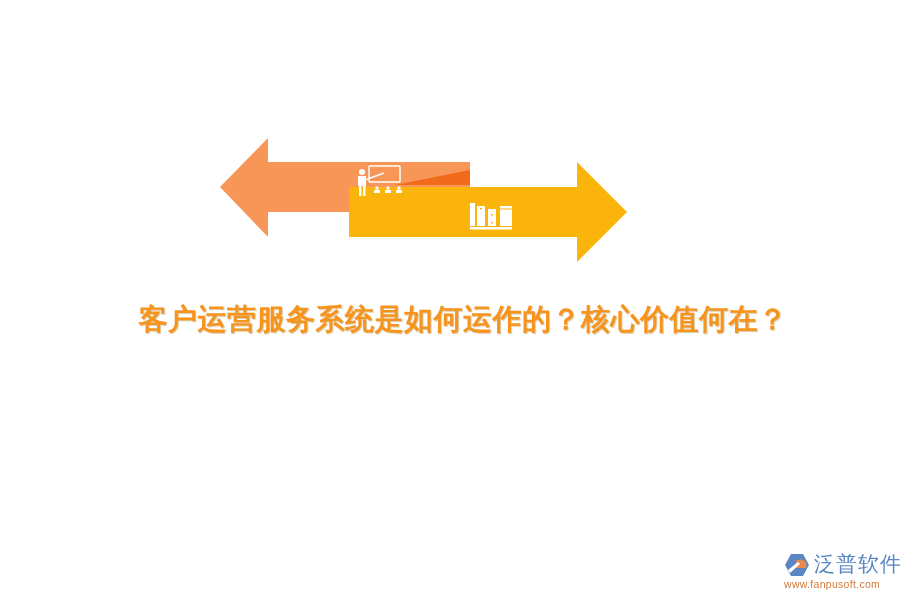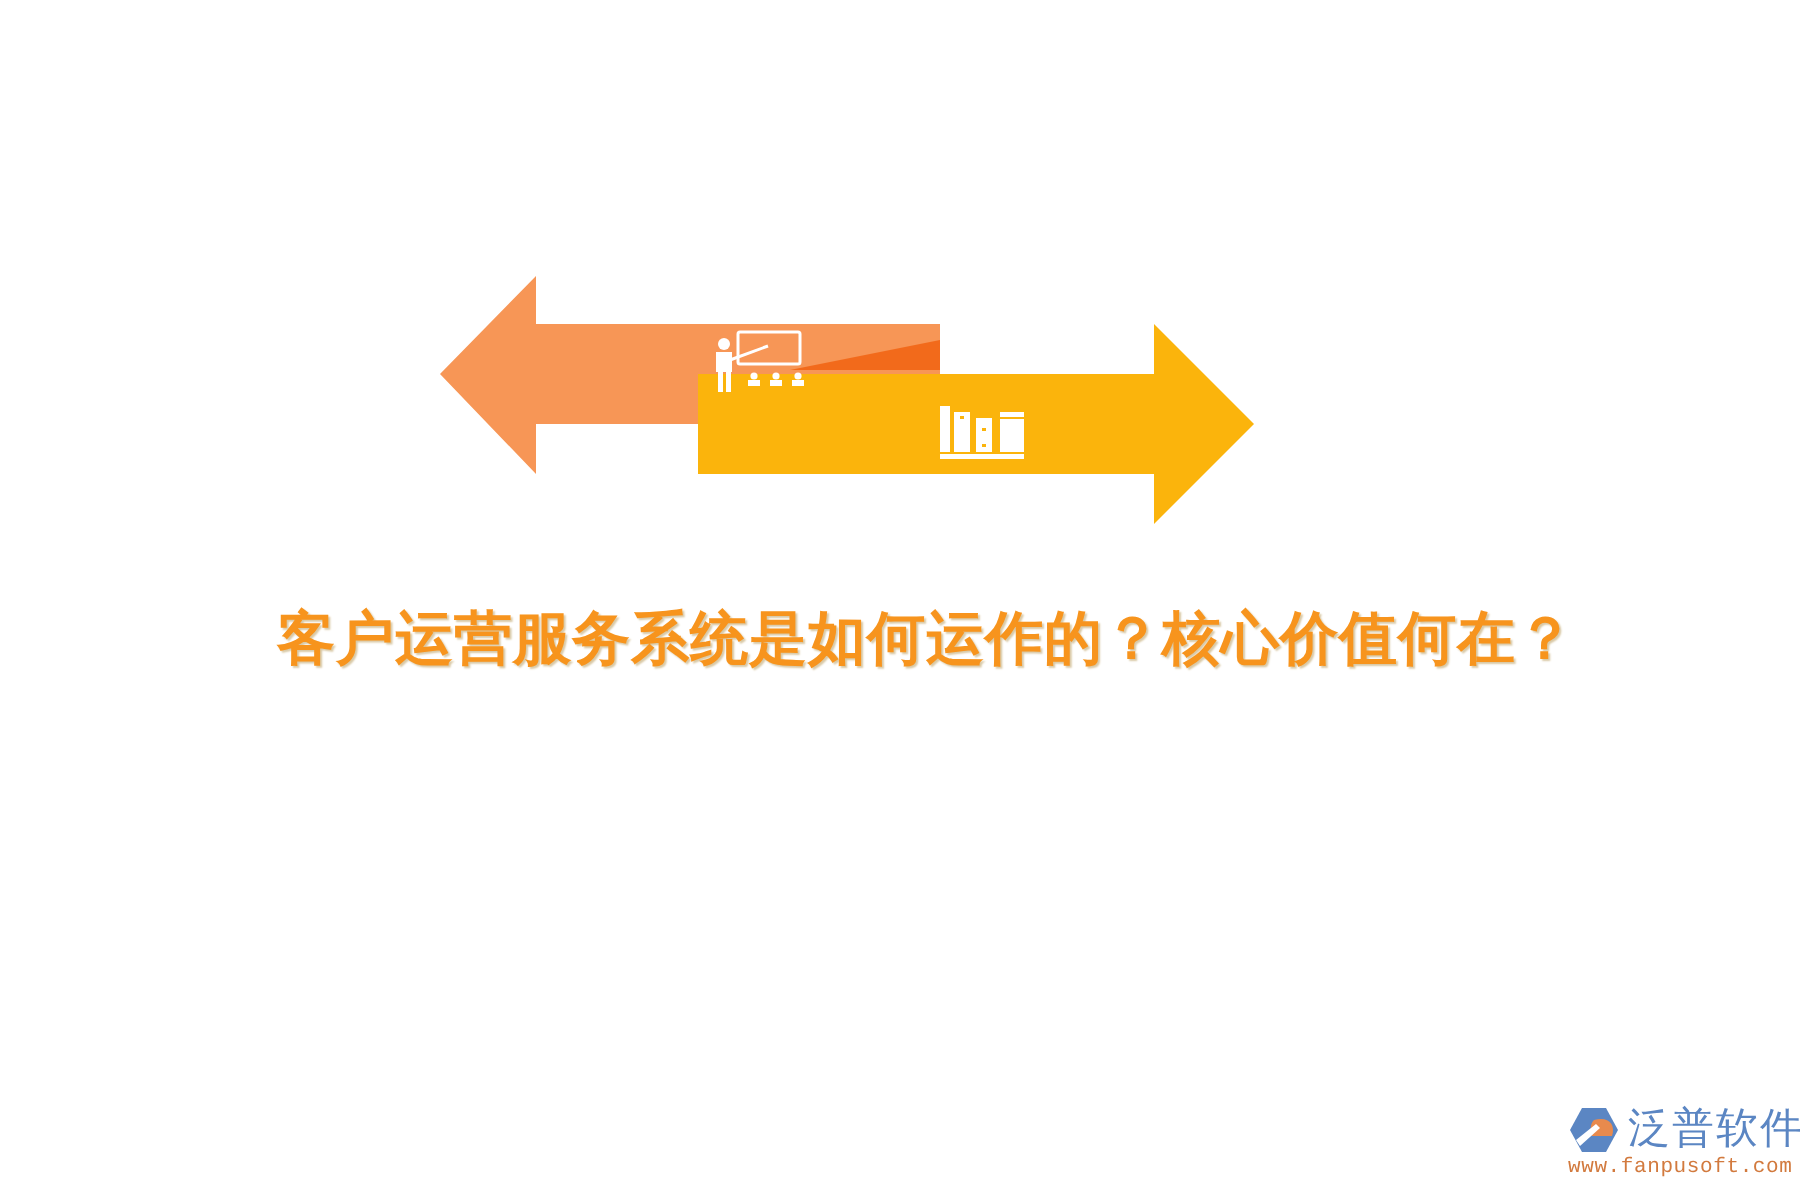--- a/index.html
+++ b/index.html
@@ -13,21 +13,21 @@
       font-family: "DejaVu Serif", "Liberation Serif", serif;
     }
     .logo { position: absolute; left: 784px; top: 550px; width: 125px; height: 42px; }
     .logo-mark { position: absolute; left: 0; top: 2px; width: 26px; height: 26px; }
     .logo-text {
       position: absolute; left: 30px; top: 0px; font-size: 21px; color: #5b86c3;
       font-family: "DejaVu Sans", sans-serif; letter-spacing: 1px; white-space: nowrap;
     }
     .logo-url {
       position: absolute; left: 0; top: 28px; font-size: 10.5px; color: #d27a3e;
-      font-family: Liberation Mono, monospace; white-space: nowrap; letter-spacing: 0.3px;
+      font-family: Liberation Sans, sans-serif; white-space: nowrap; letter-spacing: 0.3px;
     }
   </style>
 </head>
 <body>
 
 <svg class="graphic" viewBox="0 0 900 300" xmlns="http://www.w3.org/2000/svg">
 
   <g>
     <polygon points="220,187 268,138 268,162 470,162 470,212 268,212 268,237" fill="#f79656"></polygon>
     <polygon points="395,185 470,170 470,185" fill="#f26a1b"></polygon>

